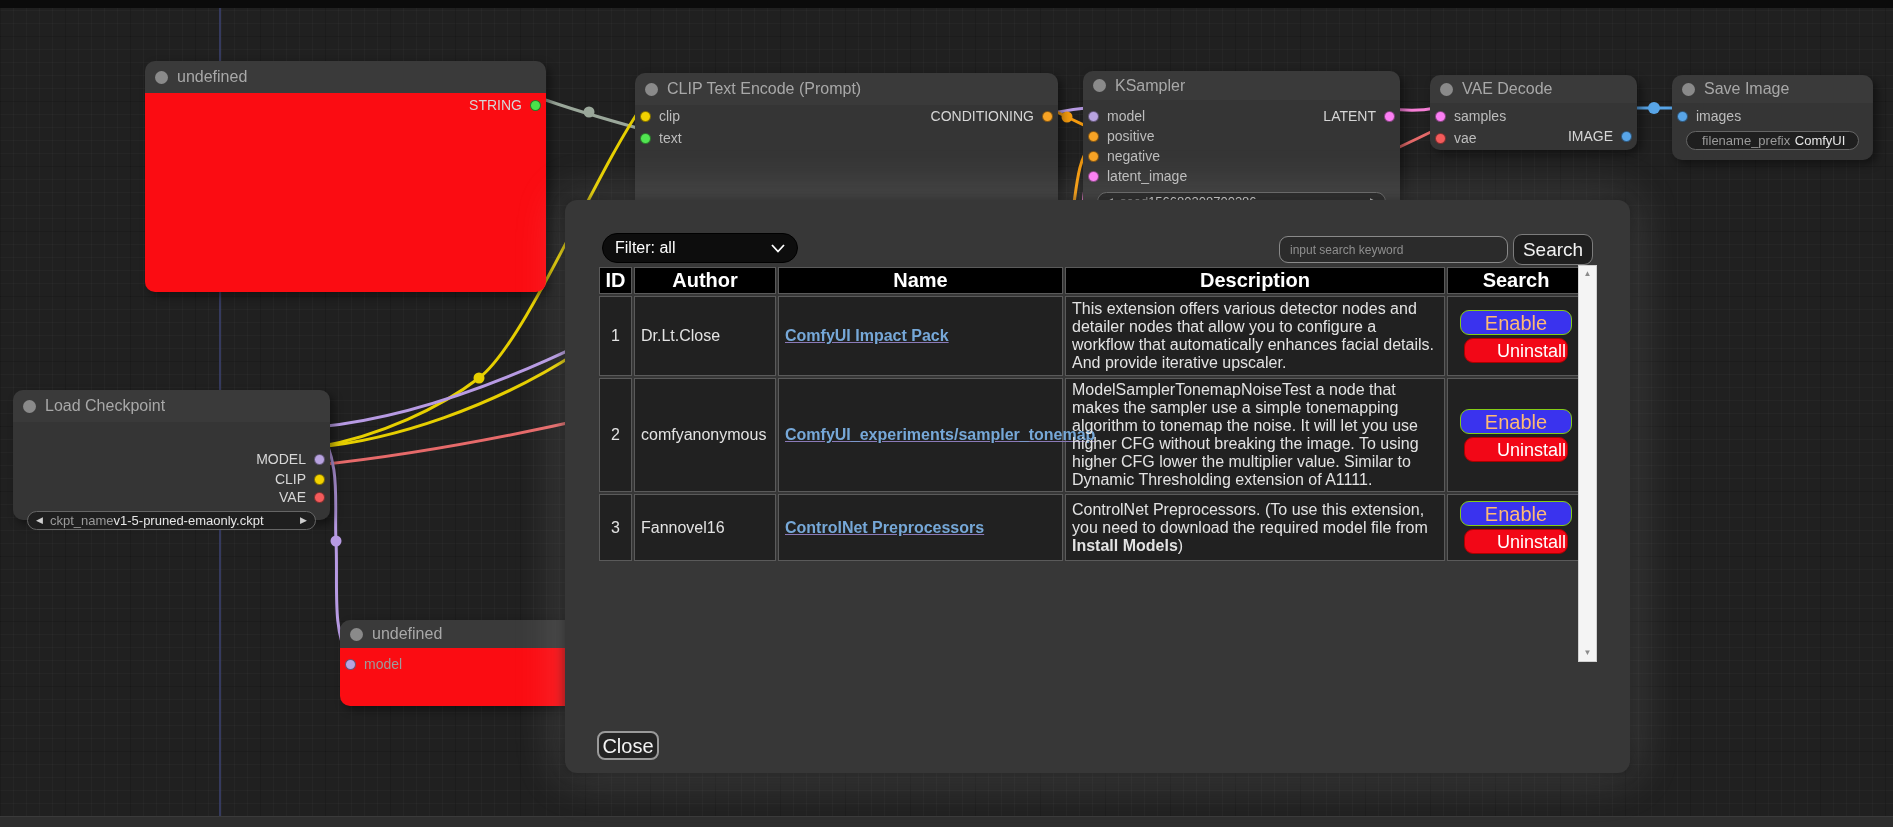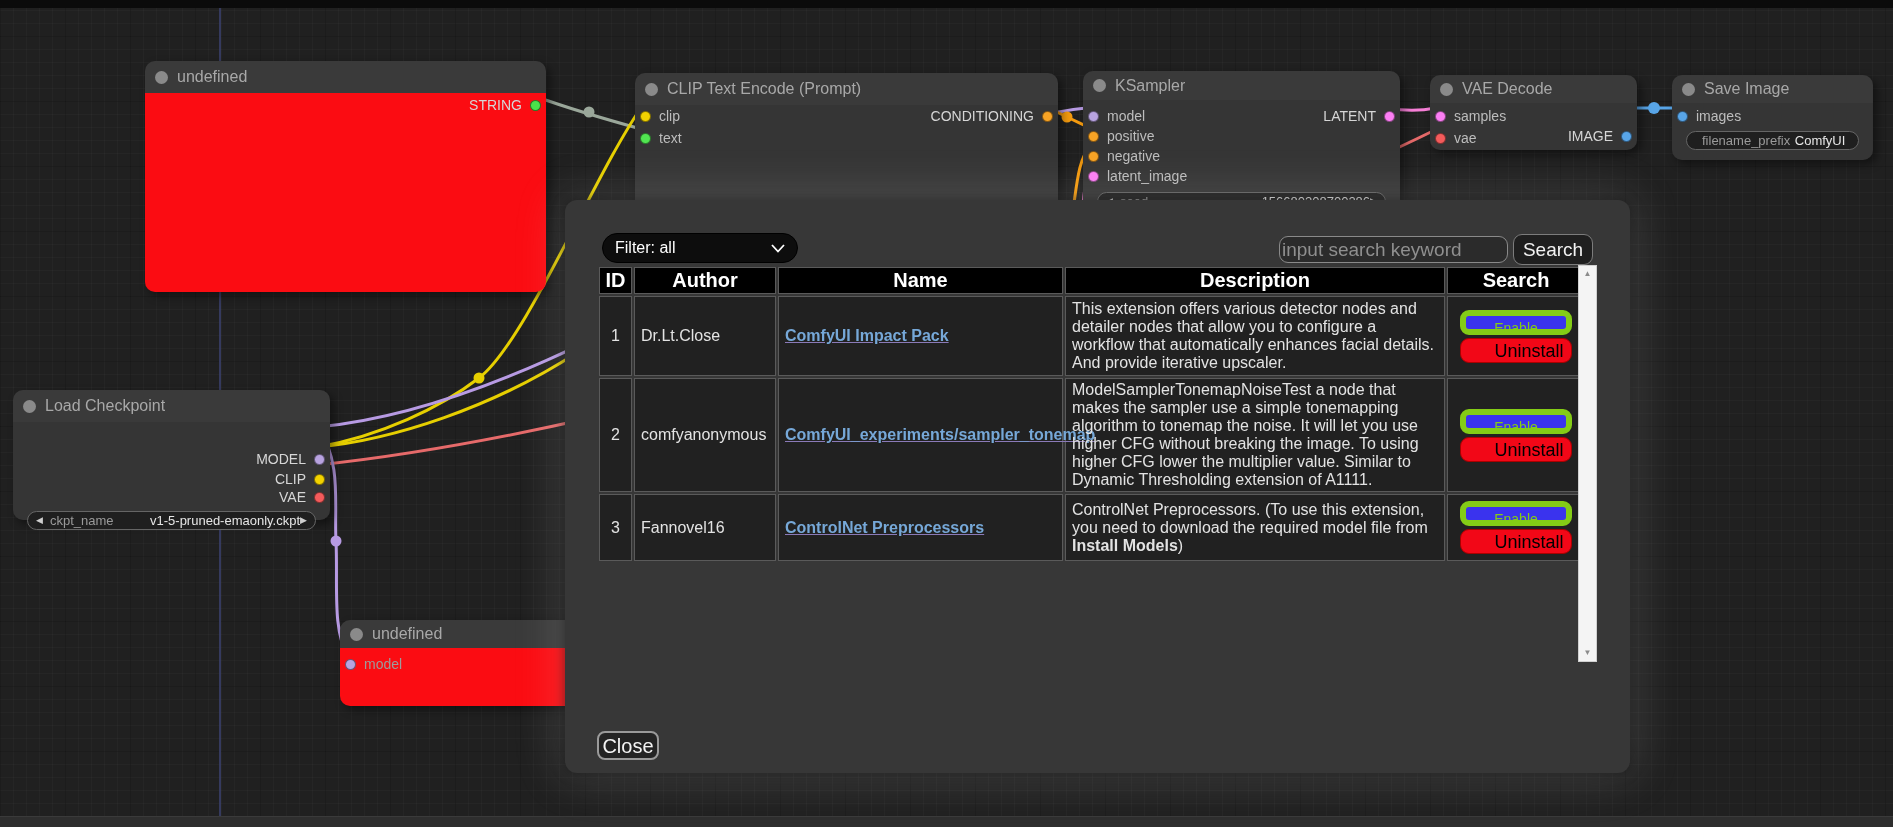--- a/index.html
+++ b/index.html
@@ -25,47 +25,47 @@
   .slot{position:absolute;height:16px;display:flex;align-items:center;gap:8px;white-space:nowrap;}
   .slot .sdot{width:11px;height:11px;border-radius:50%;border:1px solid rgba(0,0,0,.45);box-sizing:border-box;flex:0 0 auto;}
   .slot.in{left:5px;}
   .slot.out{right:5px;flex-direction:row-reverse;}
   .slot .slbl{font-size:14px;color:#bdbdbd;}
   .slot.out .slbl{color:#d6d6d6;}
   .widget{position:absolute;left:14px;right:14px;height:19px;background:#1f1f1f;border:1px solid #656565;
     border-radius:10px;display:flex;align-items:center;padding:0 8px;box-sizing:border-box;font-size:13px;color:#999;}
   .widget .warrow{color:#cfcfcf;font-size:9px;line-height:1;flex:0 0 auto;}
   .widget .wlabel{margin-left:7px;color:#9a9a9a;}
-  .widget .wvalue{flex:1;text-align:right;color:#e6e6e6;}
+  .widget .wvalue{flex:1;text-align:left;color:#e6e6e6;}
   .widget.noarrow .wlabel{flex:1;text-align:center;}
   .widget.noarrow .wvalue{flex:1;text-align:center;}
 
   
   .modal{position:absolute;left:565px;top:200px;width:1065px;height:573px;background:#373737;border-radius:12px;
     box-shadow:0 0 46px 6px rgba(230,230,230,.17), 0 0 12px rgba(0,0,0,.6);z-index:10;}
   .filter{position:absolute;left:37px;top:33px;width:196px;height:30px;background:#0d0d0d;border:1px solid #000;
     border-radius:15px;color:#fff;font-size:16px;display:flex;align-items:center;padding:0 12px;box-sizing:border-box;cursor:pointer;}
   .filter .ftext{flex:1;}
   .search-input{position:absolute;left:714px;top:36px;width:229px;height:27px;background:#2b2b2b;border:1px solid #8a8a8a;
-    border-radius:9px;color:#ddd;font-size:19px;padding:0 2px;box-sizing:border-box;outline:none;}
+    border-radius:9px;color:#ddd;font-size:12px;padding:0 10px;box-sizing:border-box;outline:none;}
   .search-input::placeholder{color:#8f8f8f;}
   .search-btn{position:absolute;left:948px;top:34px;width:80px;height:31px;background:#1f1f1f;border:1px solid #7c7c7c;
     border-radius:9px;color:#f2f2f2;font-size:19px;cursor:pointer;}
   .tablewrap{position:absolute;left:32px;top:65px;width:1000px;height:397px;}
   table.ext{border-collapse:separate;border-spacing:2px;width:978px;table-layout:fixed;}
   table.ext th{background:#000;color:#fff;font-size:20px;font-weight:bold;border:1px solid #5a5a5a;height:18px;padding:1px 2px;}
   table.ext td{background:#212121;border:1px solid #5a5a5a;color:#e3e3e3;font-size:16px;padding:2px 6px;vertical-align:middle;}
   td.c-id{text-align:center;}
   td.c-name a{color:#76a8d8;font-weight:bold;text-decoration:underline;text-decoration-color:#8a7ab8;}
   td.c-desc{font-size:15px;line-height:18px;color:#e8e8e8;padding:2px 4px;}
   td.c-inst{text-align:center;padding:2px;}
-  .btn-enable{display:block;margin:2px auto;width:112px;height:25px;background:#3a33ee;border:6px solid #84cc16;
-    border-radius:9px;color:#84cc16;font-size:14px;line-height:22px;cursor:pointer;}
-  .btn-uninstall{display:block;margin:3px auto 2px;width:112px;height:25px;background:#f20717;border:1px solid #a00;
-    border-radius:9px;color:#000000;font-size:18px;line-height:22px;cursor:pointer;padding-left:32px;}
+  .btn-enable{display:block;margin:2px auto;width:112px;height:25px;background:#3a33ee;border:1px solid #84cc16;
+    border-radius:9px;color:#fdba74;font-size:20px;line-height:22px;cursor:pointer;}
+  .btn-uninstall{display:block;margin:3px auto 2px;width:104px;height:25px;background:#f20717;border:1px solid #a00;
+    border-radius:9px;color:#ffffff;font-size:18px;line-height:22px;cursor:pointer;padding-left:32px;}
   .scrollbar{position:absolute;right:0;top:0;width:19px;height:397px;background:#f4f4f4;border:1px solid #d0d0d0;box-sizing:border-box;}
   .sb-arrow{position:absolute;left:0;right:0;height:14px;color:#8b8b8b;font-size:8px;text-align:center;line-height:14px;}
   .sb-arrow.up{top:1px;} .sb-arrow.down{bottom:1px;}
   .close-btn{position:absolute;left:32px;top:531px;width:62px;height:29px;background:#242424;border:2px solid #9a9a9a;
     border-radius:8px;color:#f4f4f4;font-size:20px;line-height:24px;cursor:pointer;padding:0;}
 </style>
 </head>
 <body>
 
 <div class="screen">

